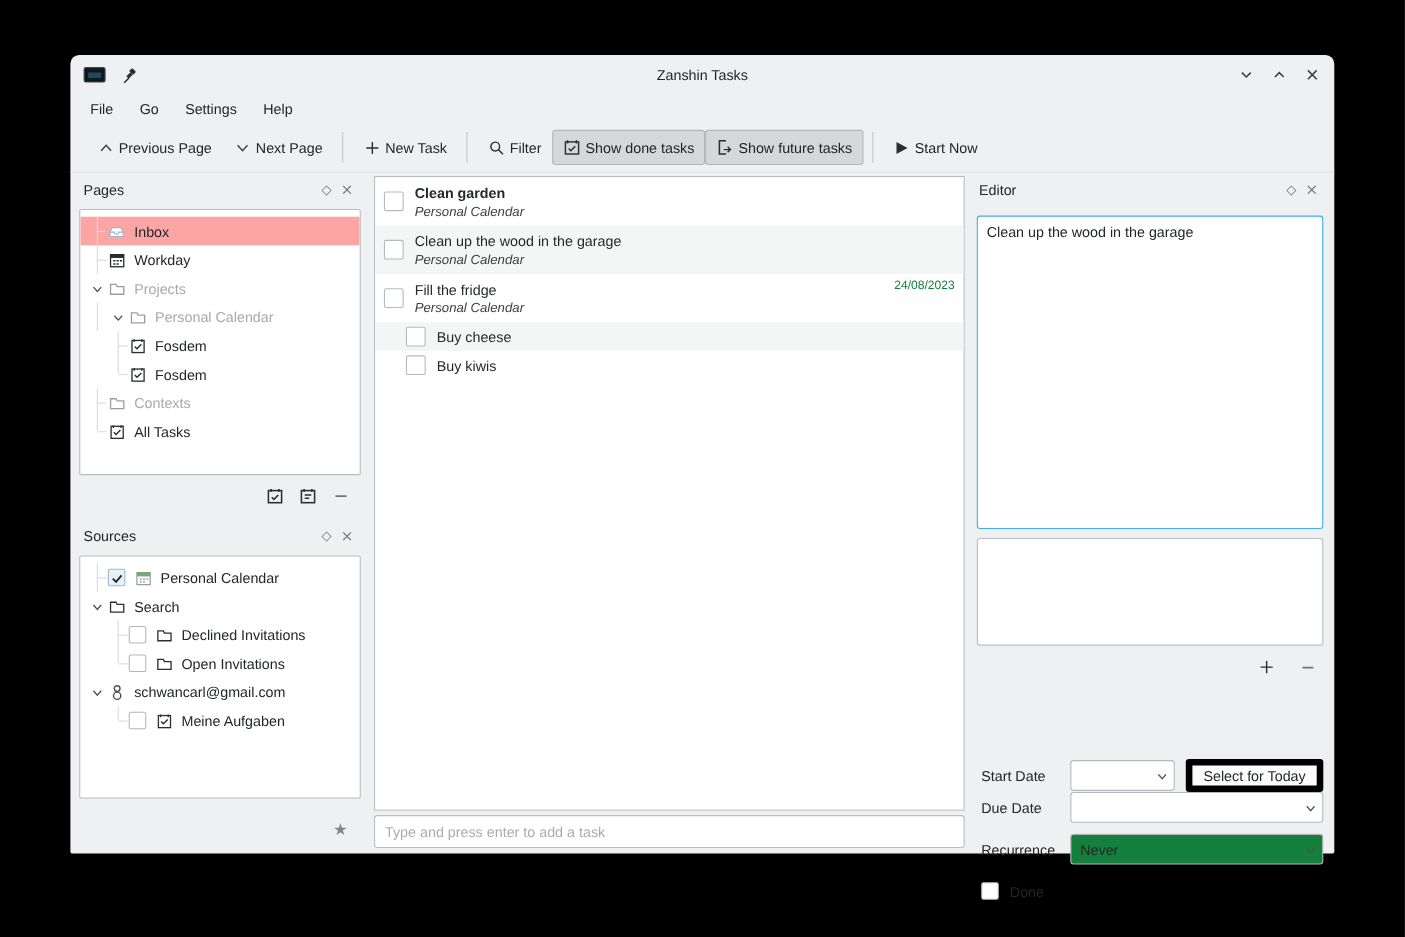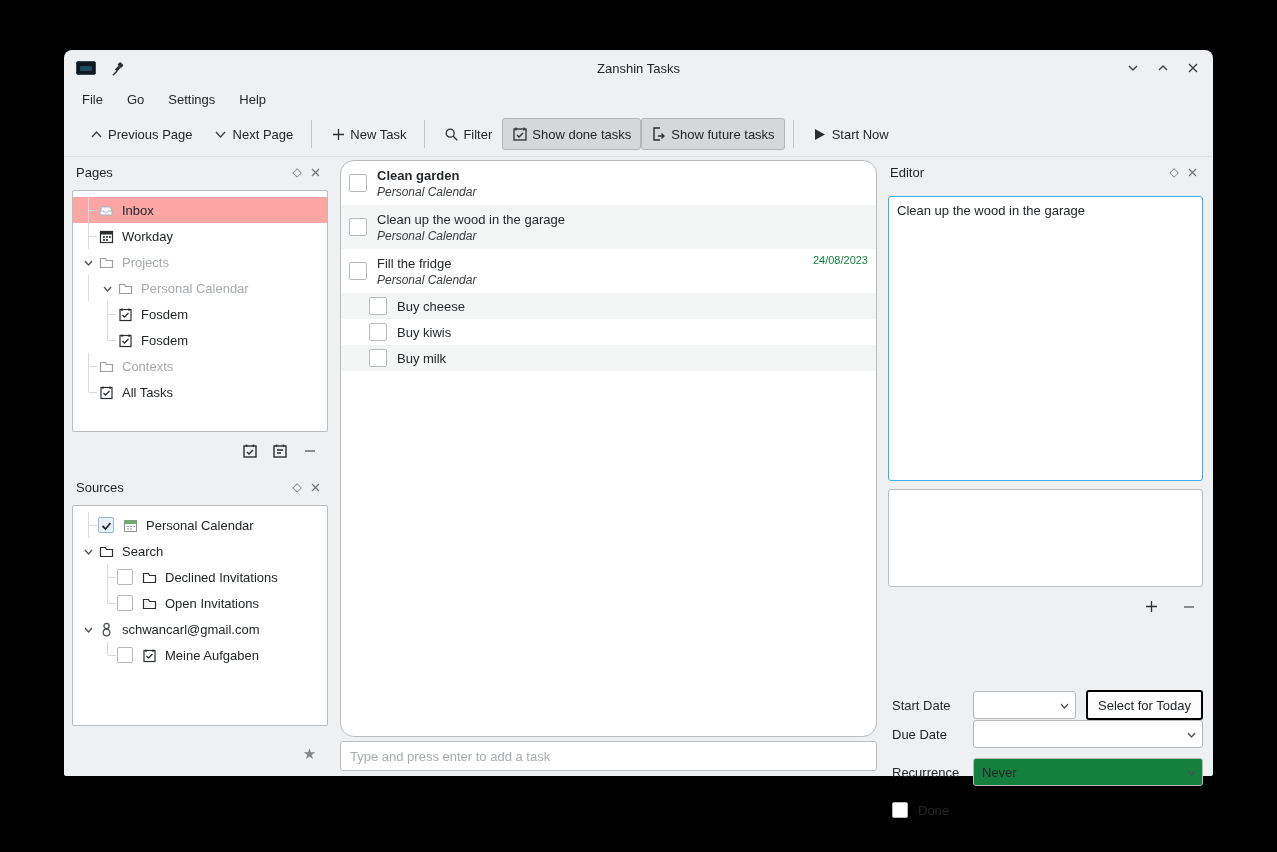--- a/index.html
+++ b/index.html
@@ -59,21 +59,21 @@
   .ticon { width:16px; height:16px; flex:none; display:flex; align-items:center; justify-content:center; }
   .cb { width:16px; height:16px; border:1px solid #b4b8bb; border-radius:2px; background:#fff;
         flex:none; margin-right:8px; display:flex; align-items:center; justify-content:center; cursor:pointer; }
   .cb.checked { background:#e7f1fa; border-color:#9fb6c8; }
   .panelbar { position:absolute; right:10px; display:flex; gap:13px; align-items:center; }
   .pbicon { width:17px; height:17px; display:flex; align-items:center; justify-content:center;
             color:#34383b; cursor:pointer; }
 
   
   .tasklist { position:absolute; left:276px; top:110px; width:537px; height:577px;
-              background:#fff; border:1px solid #b9bdbf; border-radius:14px; overflow:hidden; }
+              background:#fff; border:1px solid #b9bdbf; border-radius:0; overflow:hidden; }
   .task { display:flex; align-items:center; padding:0 8px; }
   .task.alt { background:#f4f5f5; }
   .task .tcb { width:18px; height:18px; border:1px solid #b7babc; border-radius:2px; background:#fff;
                flex:none; cursor:pointer; }
   .task.main { height:44px; }
   .task.main .ttext { margin-left:10px; display:flex; flex-direction:column; justify-content:center; flex:1; }
   .task .ttitle { font-size:13px; color:#26292c; }
   .task .ttitle.bold { font-weight:bold; }
   .task .tsub { font-size:12px; font-style:italic; color:#3a3e41; margin-top:2px; }
   .task .tdate { font-size:11px; color:#15803d; margin-left:auto; align-self:flex-start; margin-top:5px; }
@@ -93,21 +93,21 @@
   .edattach { position:absolute; left:2px; top:329px; width:315px; height:98px;
               background:#fff; border:1px solid #b9bdbf; border-radius:3px; }
   .edpm { position:absolute; right:8px; top:438px; display:flex; gap:20px; }
   .edrow { position:absolute; left:6px; right:2px; height:28px; display:flex; align-items:center; }
   .edlabel { width:81px; font-size:13px; flex:none; }
   .combo { height:28px; border:1px solid #b6b9bb; border-radius:3px; background:#fff;
            display:flex; align-items:center; cursor:pointer; font-size:13px; }
   .combo .cval { flex:1; padding-left:8px; }
   .combo .carrow { width:22px; display:flex; align-items:center; justify-content:center; color:#4d5154; }
   .combo.btnlike { background:#15803d; }
-  .edbtn { height:30px; border:2px solid #000000; border-radius:3px; background:#fcfcfc;
+  .edbtn { height:30px; border:6px solid #000000; border-radius:3px; background:#fcfcfc;
            font-size:13px; padding:0 10px; display:flex; align-items:center; cursor:pointer; white-space:nowrap; }
 
   svg { display:block; }
 </style>
 </head>
 <body>
 
 <div class="window">
 
   <div class="titlebar">
@@ -462,24 +462,20 @@
       <span class="tdate">24/08/2023</span>
     </div>
     <div class="task child alt">
       <span class="tcb"></span>
       <span class="ttitle">Buy cheese</span>
     </div>
     <div class="task child">
       <span class="tcb"></span>
       <span class="ttitle">Buy kiwis</span>
     </div>
-    <div class="task child alt">
-      <span class="tcb"></span>
-      <span class="ttitle">Buy milk</span>
-    </div>
   </div>
 
   <input class="quickadd" placeholder="Type and press enter to add a task" style="">
 
   <div class="dock editor">
     <div class="dockhead">
       <span>Editor</span>
       <span class="spacer"></span>
       <span class="dkbtn">◇</span>
       <span class="dkbtn">

